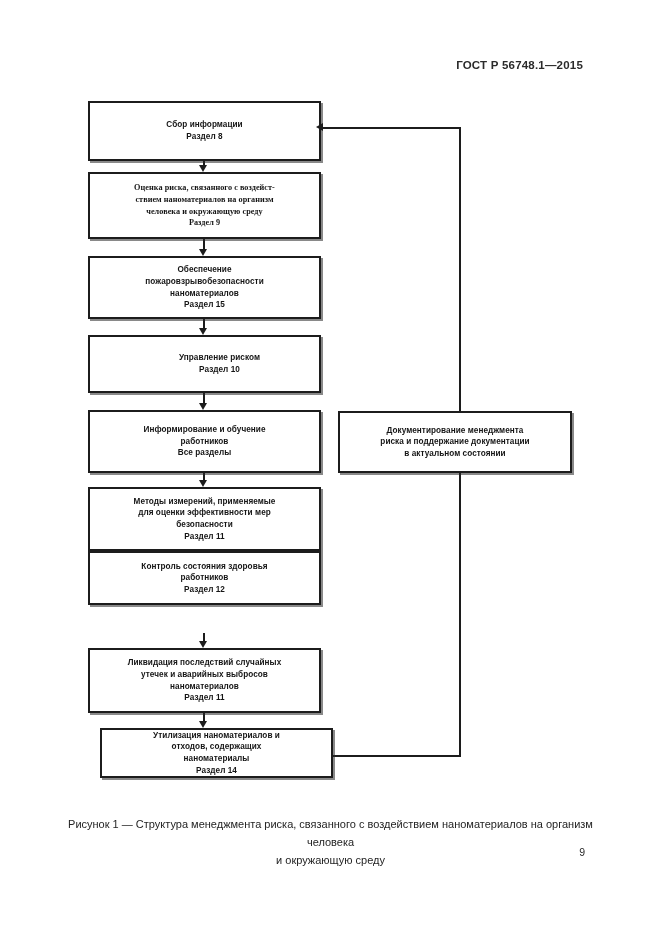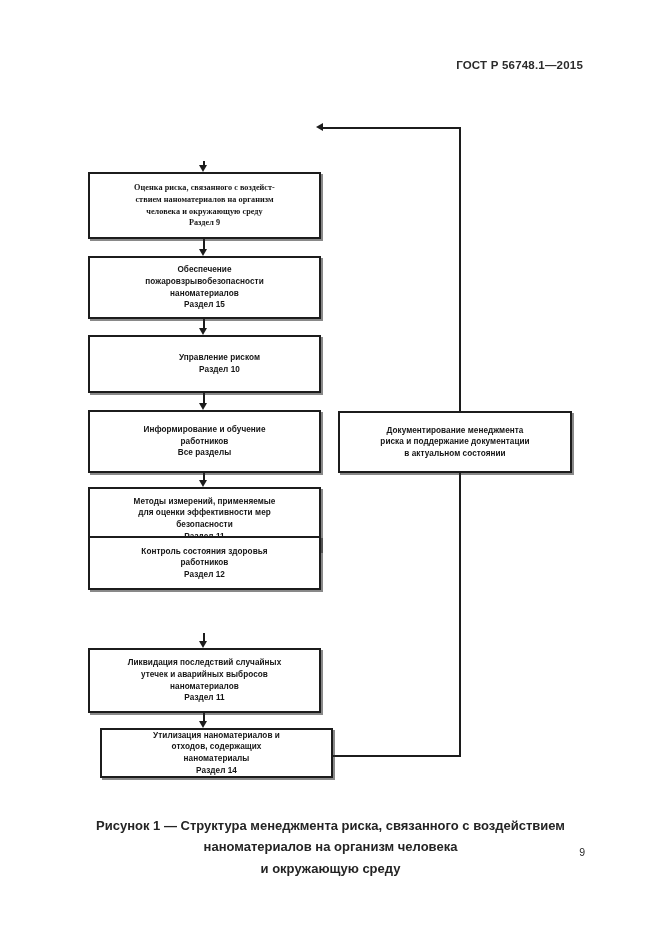--- a/index.html
+++ b/index.html
@@ -61,21 +61,21 @@
     white-space: pre-line;
   }
 
   
   .n1 { left: 88px; top: 101px;  width: 233px; height: 60px; }
   .n2 { left: 88px; top: 172px;  width: 233px; height: 67px; font-family: Liberation Serif, serif; }
   .n3 { left: 88px; top: 256px;  width: 233px; height: 63px; }
   .n4 { left: 88px; top: 335px;  width: 233px; height: 58px; padding-left: 36px; }
   .n5 { left: 88px; top: 410px;  width: 233px; height: 63px; }
   .n6 { left: 88px; top: 487px;  width: 233px; height: 64px; }
-  .n7 { left: 88px; top: 536px;  width: 233px; height: 54px; }
+  .n7 { left: 88px; top: 551px;  width: 233px; height: 54px; }
   .n8 { left: 88px; top: 648px;  width: 233px; height: 65px; }
   .n9 { left: 100px; top: 728px;  width: 233px; height: 50px; }
 
   
   .ndoc { left: 338px; top: 411px; width: 234px; height: 62px; }
 
   
   .conn {
     position: absolute;
     background: #1c1c1c;
@@ -105,24 +105,23 @@
     z-index: 4;
   }
 
   
   .figure-caption {
     position: absolute;
     left: 48px;
     top: 815px;
     width: 565px;
     text-align: center;
-    font-size: 13px;
+    font-size: 11px;
     line-height: 1.65;
     color: #242424;
-    font-weight: bold;
   }
   .folio {
     position: absolute;
     right: 76px;
     top: 846px;
     font-size: 10.5px;
     color: #2b2b2b;
   }
 </style>
 </head>
@@ -157,20 +156,24 @@
 
   <div class="conn vline" style="left:203px; top:551px; height:10px;"></div>
   <div class="arrow-down" style="left:199px; top:561px;"></div>
 
   <div class="conn vline" style="left:203px; top:633px; height:8px;"></div>
   <div class="arrow-down" style="left:199px; top:641px;"></div>
 
   <div class="conn vline" style="left:203px; top:713px; height:8px;"></div>
   <div class="arrow-down" style="left:199px; top:721px;"></div>
 
+  <div class="node n1">
+    <span class="node-text">Сбор информации
+Раздел 8</span>
+  </div>
 
   <div class="node n2">
     <span class="node-text">Оценка риска, связанного с воздейст-
 ствием наноматериалов на организм
 человека и окружающую среду
 Раздел 9</span>
   </div>
 
   <div class="node n3">
     <span class="node-text">Обеспечение

